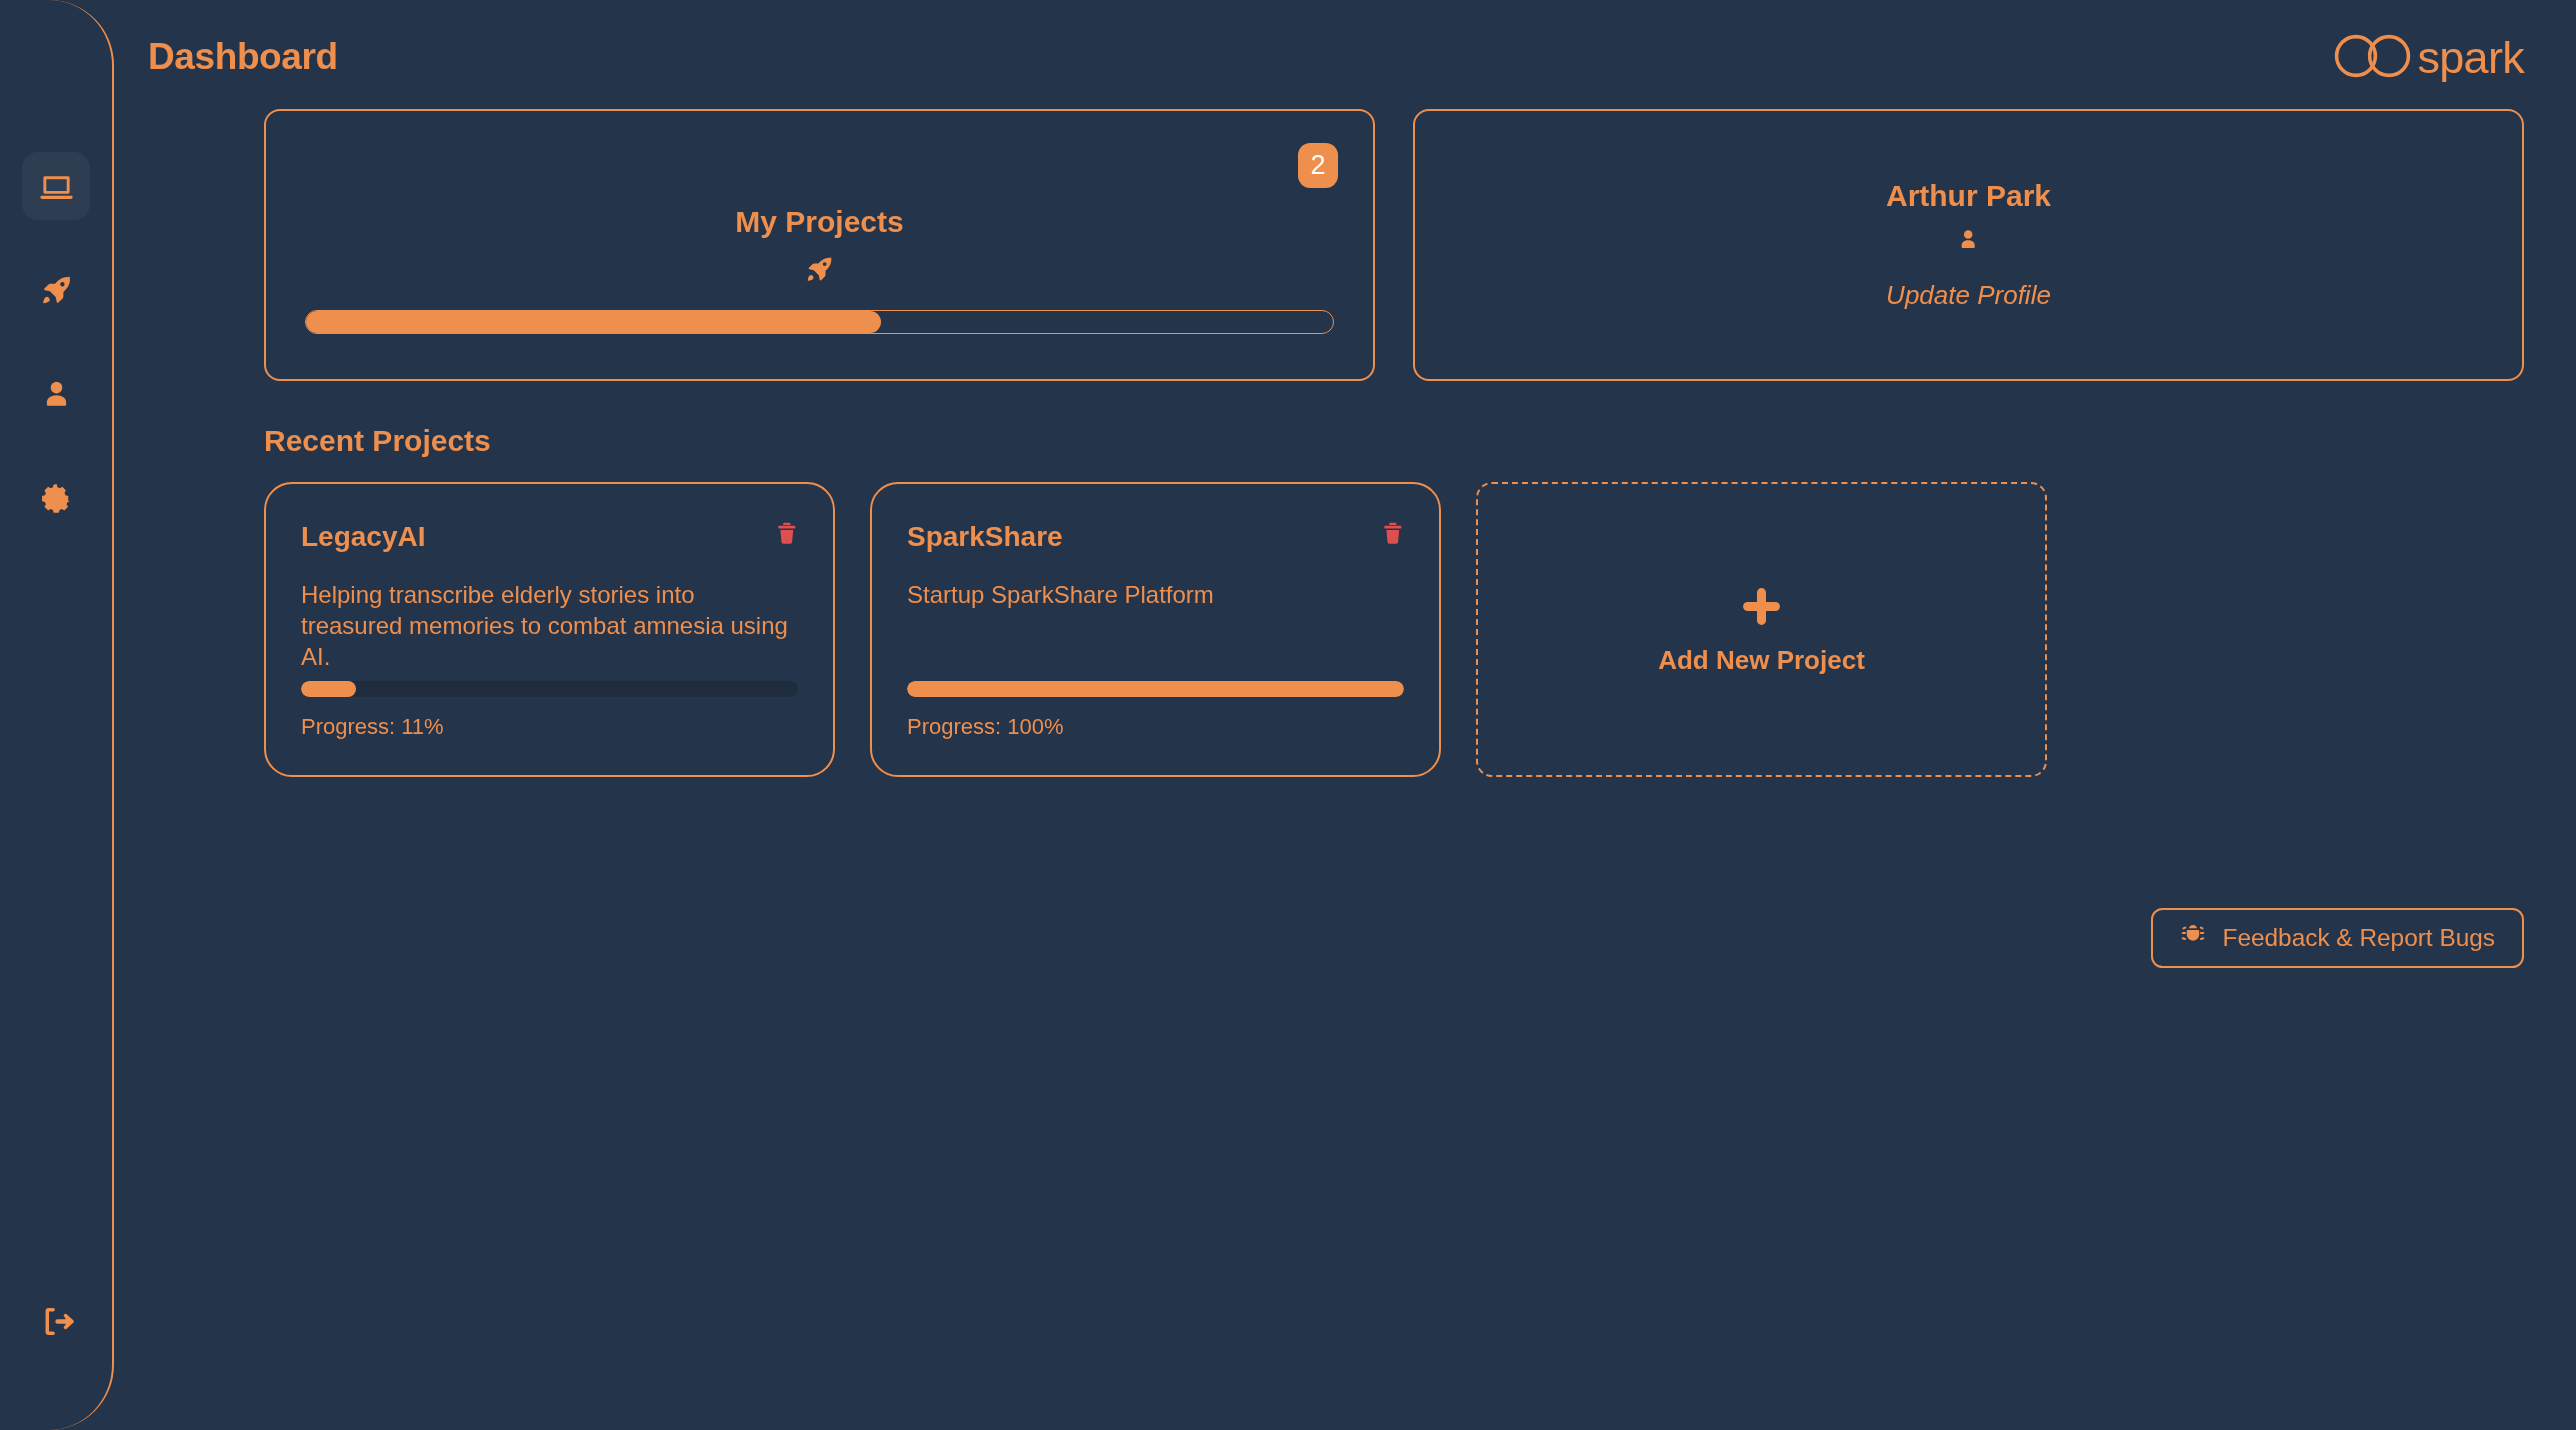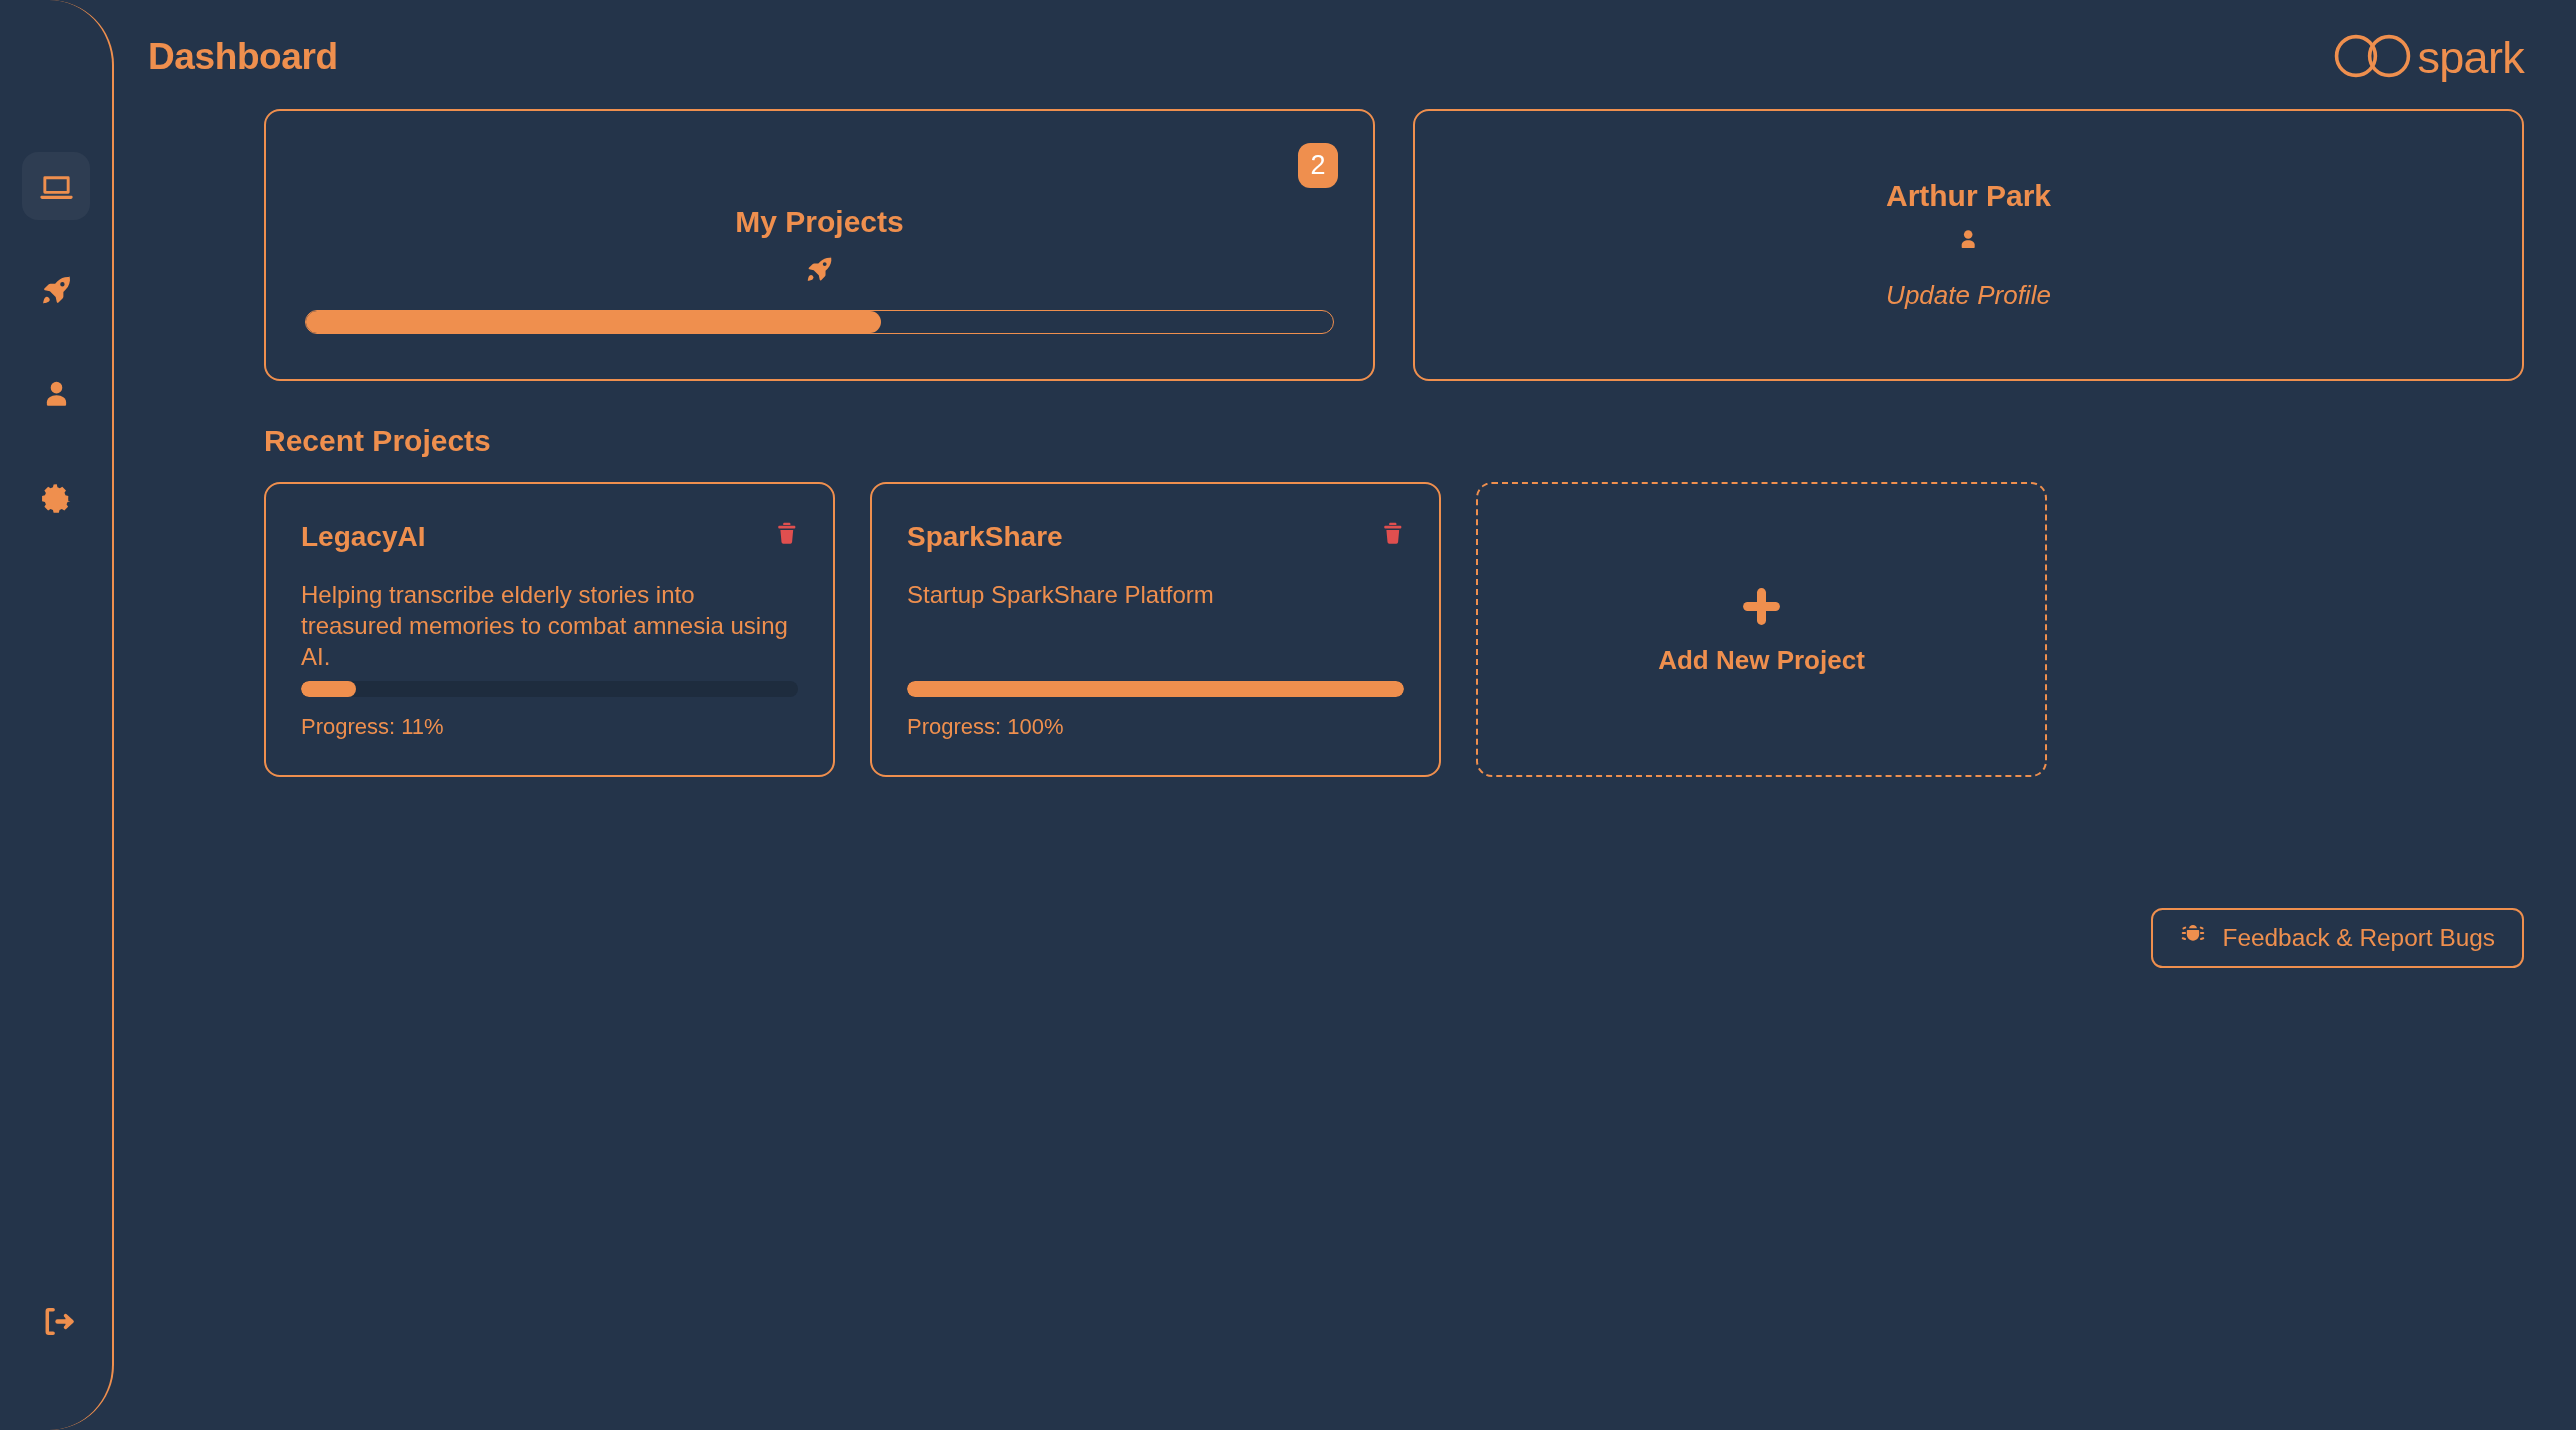--- a/index.html
+++ b/index.html
@@ -189,21 +189,21 @@
     display: flex;
     gap: 35px;
     padding: 24.4px 52px 0 150px;
   }
 
   .project-card {
     position: relative;
     width: 571px;
     height: 295px;
     border: 2.2px solid #ef8f4e;
-    border-radius: 16px;
+    border-radius: 28px;
     background: #24344a;
     padding: 37px 35px;
     cursor: pointer;
   }
 
   .project-head {
     display: flex;
     align-items: flex-start;
     justify-content: space-between;
   }

